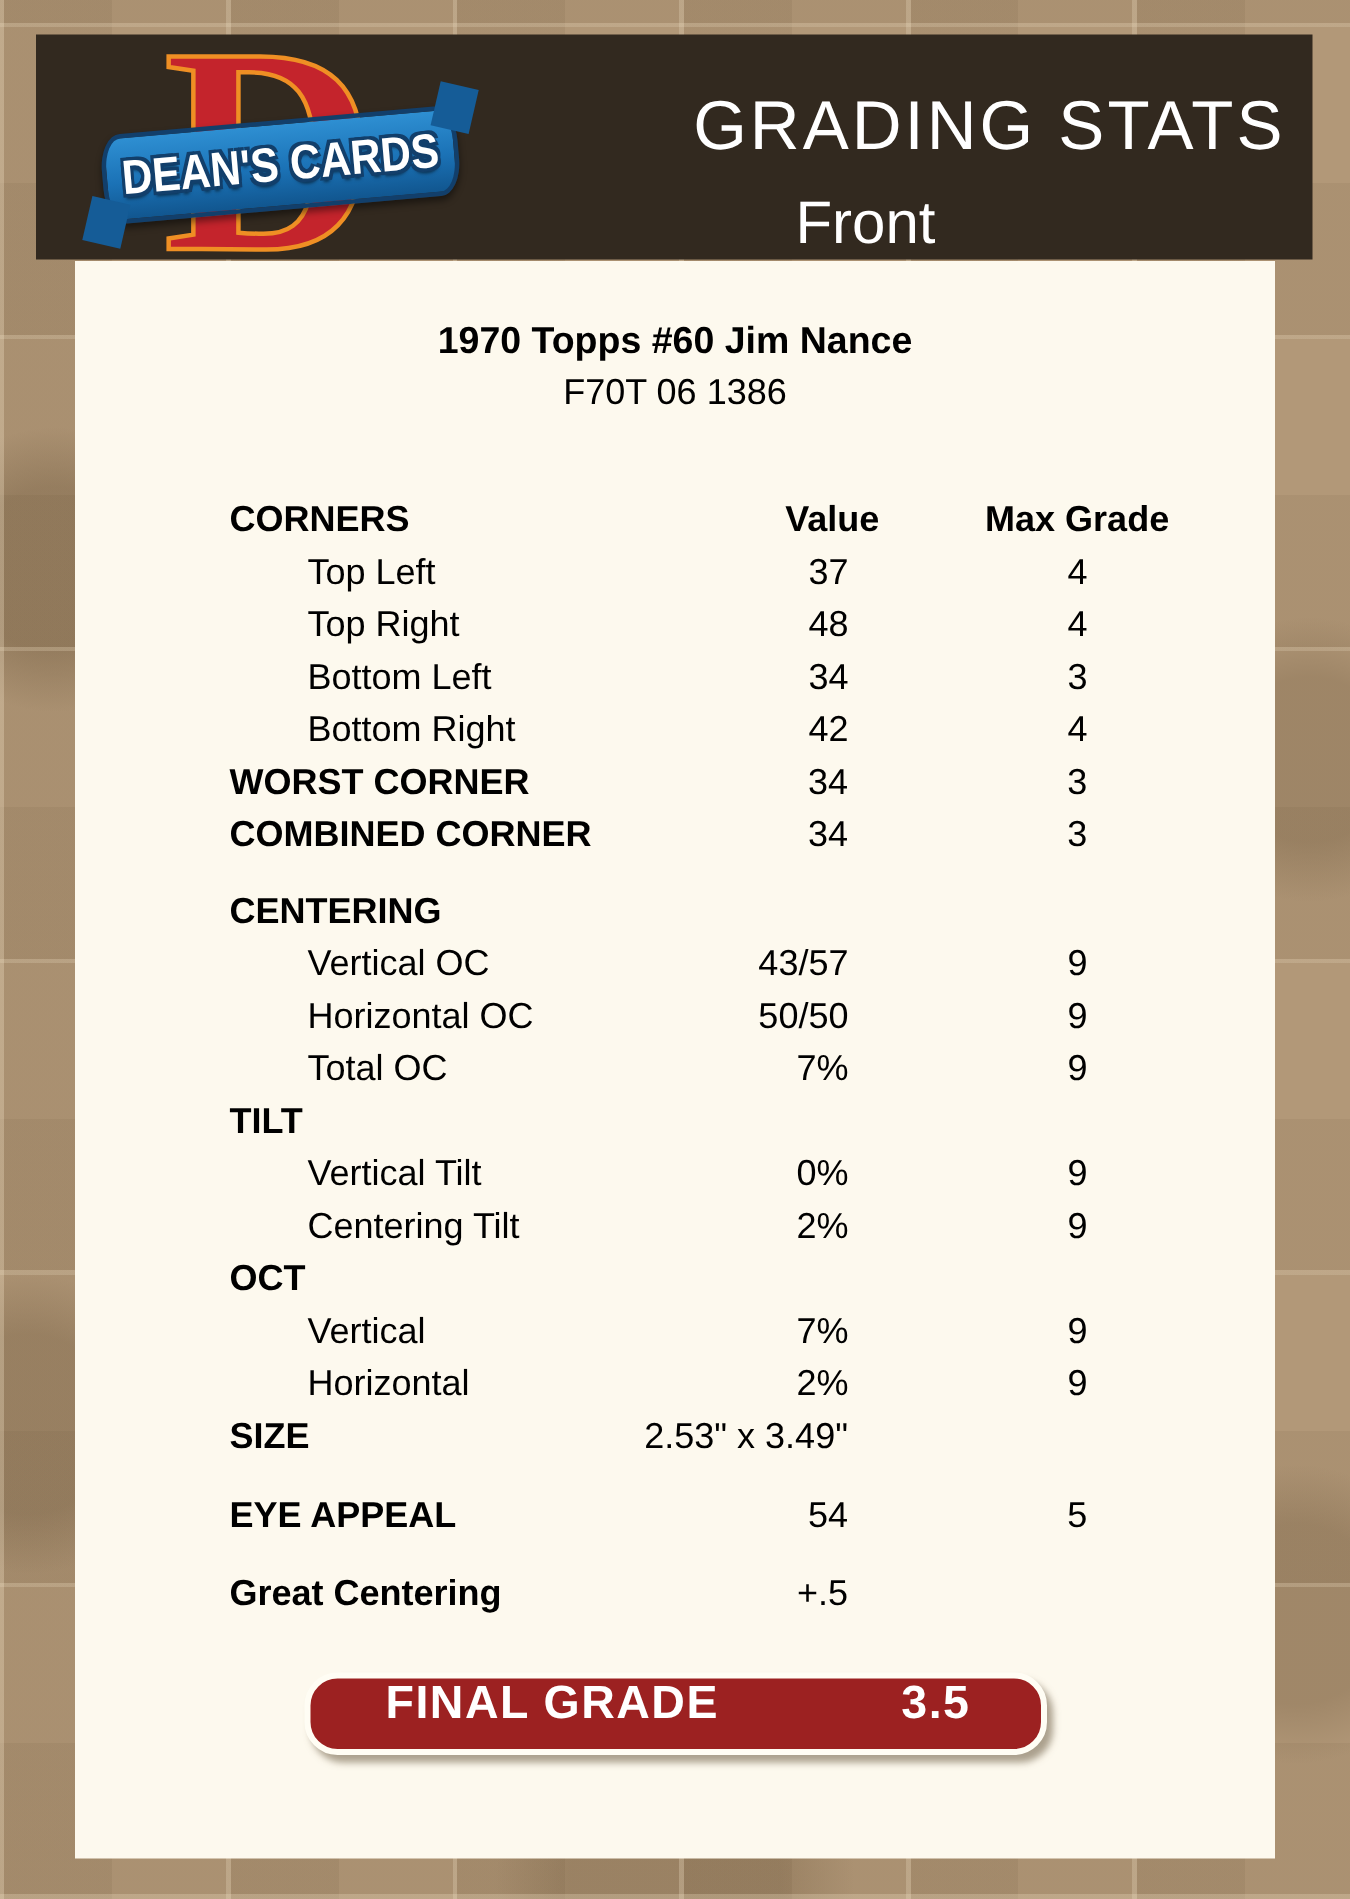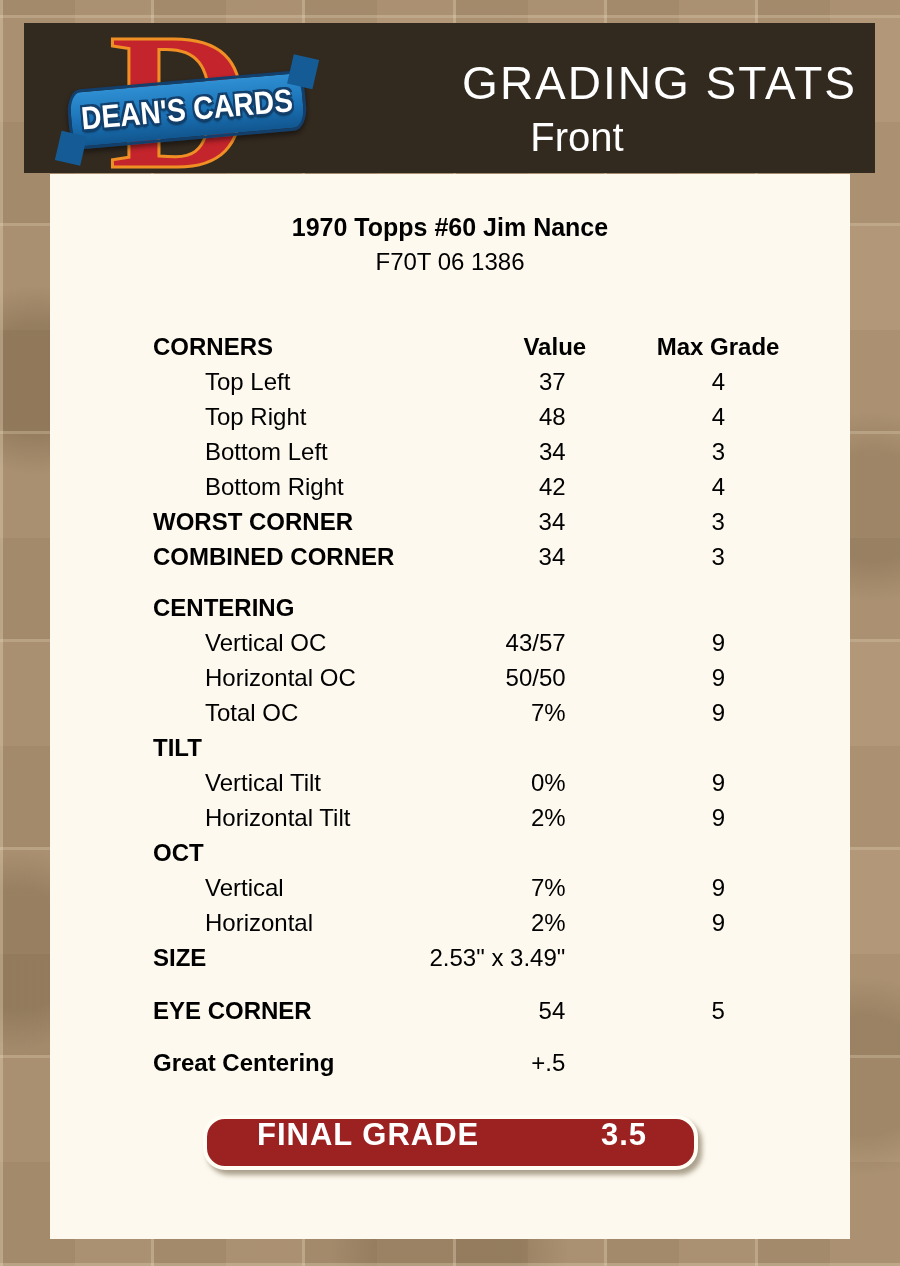--- a/index.html
+++ b/index.html
@@ -92,21 +92,21 @@
   .hdr-title {
     font-size: 46px;
     line-height: 52px;
     letter-spacing: 2px;
     white-space: nowrap;
     text-align: right;
   }
   .hdr-sub {
     font-size: 40px;
     line-height: 44px;
-    margin-top: 6px;
+    margin-top: 18px;
   }
   
   .content {
     position: absolute;
     left: 50px; top: 174px;
     width: 800px; height: 1065px;
     background: #fdf9ee;
   }
   .card-title {
     margin-top: 39px;
@@ -248,21 +248,21 @@
           <div class="c-label">TILT</div>
           <div class="c-value"></div>
           <div class="c-max"></div>
         </div>
         <div class="row indent">
           <div class="c-label">Vertical Tilt</div>
           <div class="c-value">0%</div>
           <div class="c-max">9</div>
         </div>
         <div class="row indent">
-          <div class="c-label">Horizontal Tilt</div>
+          <div class="c-label">Centering Tilt</div>
           <div class="c-value">2%</div>
           <div class="c-max">9</div>
         </div>
         <div class="row boldrow">
           <div class="c-label">OCT</div>
           <div class="c-value"></div>
           <div class="c-max"></div>
         </div>
         <div class="row indent">
           <div class="c-label">Vertical</div>
@@ -274,21 +274,21 @@
           <div class="c-value">2%</div>
           <div class="c-max">9</div>
         </div>
         <div class="row boldrow">
           <div class="c-label">SIZE</div>
           <div class="c-value">2.53" x 3.49"</div>
           <div class="c-max"></div>
         </div>
         <div class="gap" style="height: 18px;"></div>
         <div class="row boldrow">
-          <div class="c-label">EYE CORNER</div>
+          <div class="c-label">EYE APPEAL</div>
           <div class="c-value">54</div>
           <div class="c-max">5</div>
         </div>
         <div class="gap" style="height: 17px;"></div>
         <div class="row boldrow">
           <div class="c-label">Great Centering</div>
           <div class="c-value">+.5</div>
           <div class="c-max"></div>
         </div>
       </div>

